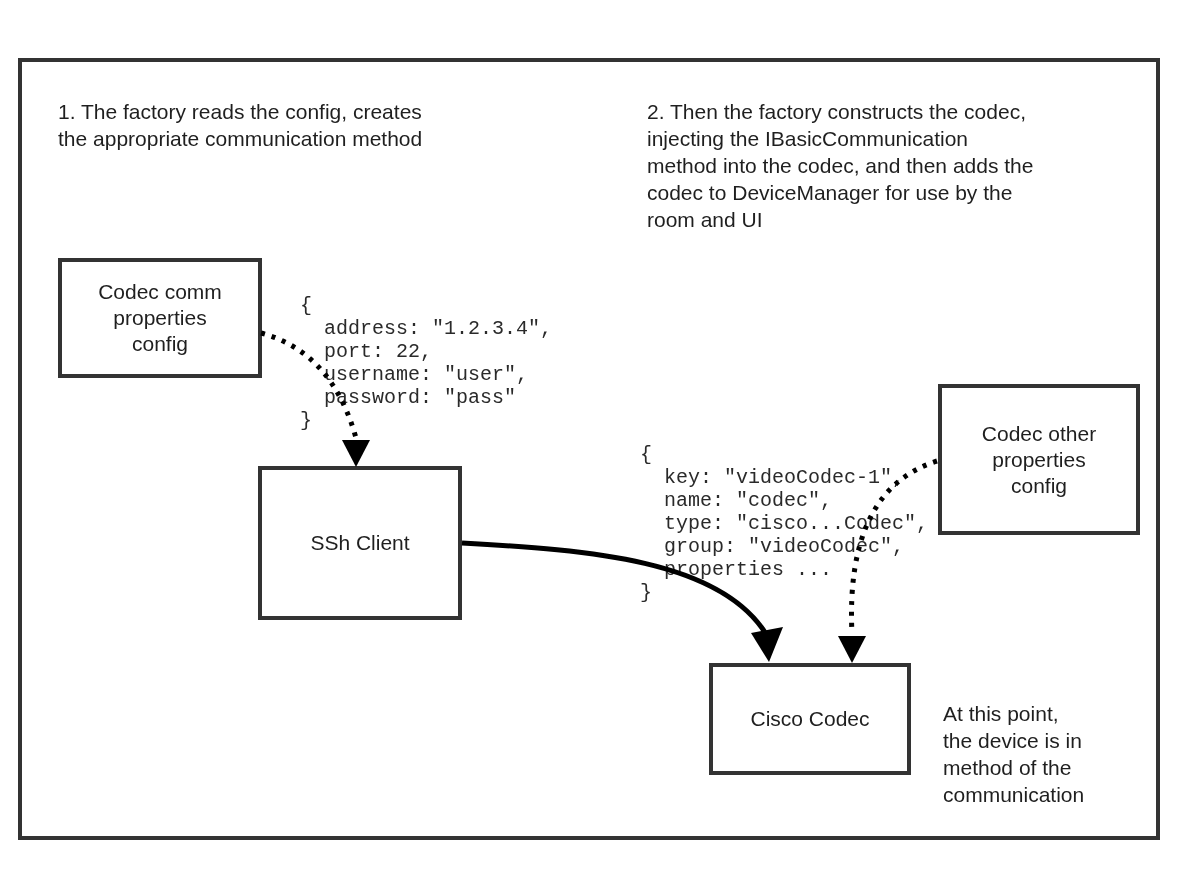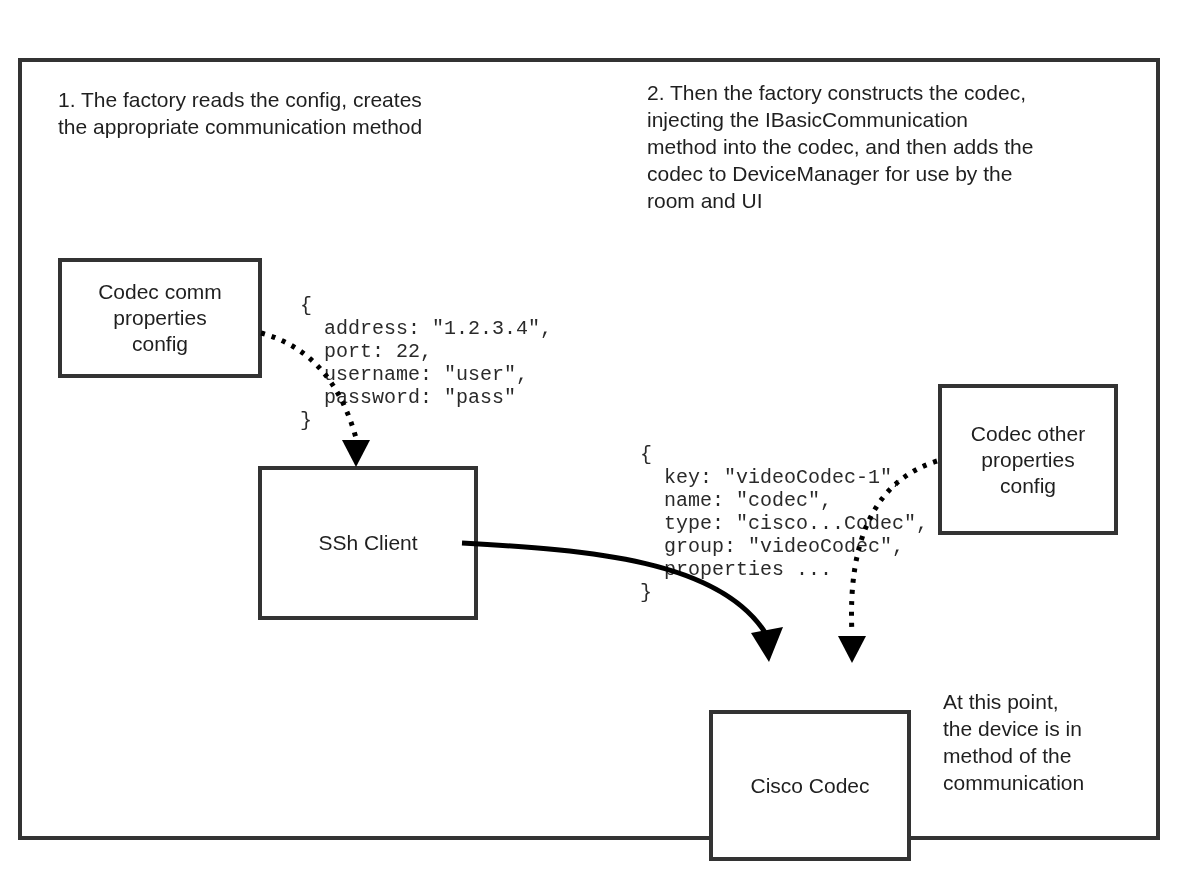--- a/index.html
+++ b/index.html
@@ -25,20 +25,21 @@
     border: 4px solid #333333;
     box-sizing: border-box;
     background: #ffffff;
   }
   .annotation {
     position: absolute;
     white-space: pre-line;
     font-size: 21px;
     line-height: 27px;
     color: #1f1f1f;
+    margin-top: 12px;
   }
   .node {
     position: absolute;
     border: 4px solid #333333;
     box-sizing: border-box;
     background: #ffffff;
     display: flex;
     align-items: center;
     justify-content: center;
     text-align: center;
@@ -60,26 +61,26 @@
   .arrow-layer {
     position: absolute;
     left: 0;
     top: 0;
     width: 1200px;
     height: 880px;
     pointer-events: none;
   }
   
   .node-codec-comm  { left: 58px;  top: 258px; width: 204px; height: 120px; }
-  .node-ssh-client  { left: 258px; top: 466px; width: 220px; height: 154px; }
-  .node-codec-other { left: 938px; top: 384px; width: 180px; height: 151px; }
-  .node-cisco-codec { left: 709px; top: 663px; width: 202px; height: 151px; margin-top: 47px; }
+  .node-ssh-client  { left: 258px; top: 466px; width: 204px; height: 154px; }
+  .node-codec-other { left: 938px; top: 384px; width: 202px; height: 151px; }
+  .node-cisco-codec { left: 709px; top: 663px; width: 202px; height: 112px; }
   
   .annotation-step1 { left: 58px;  top: 86px;  width: 500px; }
-  .annotation-step2 { left: 647px; top: 79px;  width: 490px; }
+  .annotation-step2 { left: 647px; top: 86px;  width: 490px; }
   .annotation-result{ left: 943px; top: 688px; width: 215px; }
   
   .code-comm  { left: 300px; top: 294px; }
   .code-codec { left: 640px; top: 443px; }
 </style>
 </head>
 <body>
 
 <div class="stage">
 

